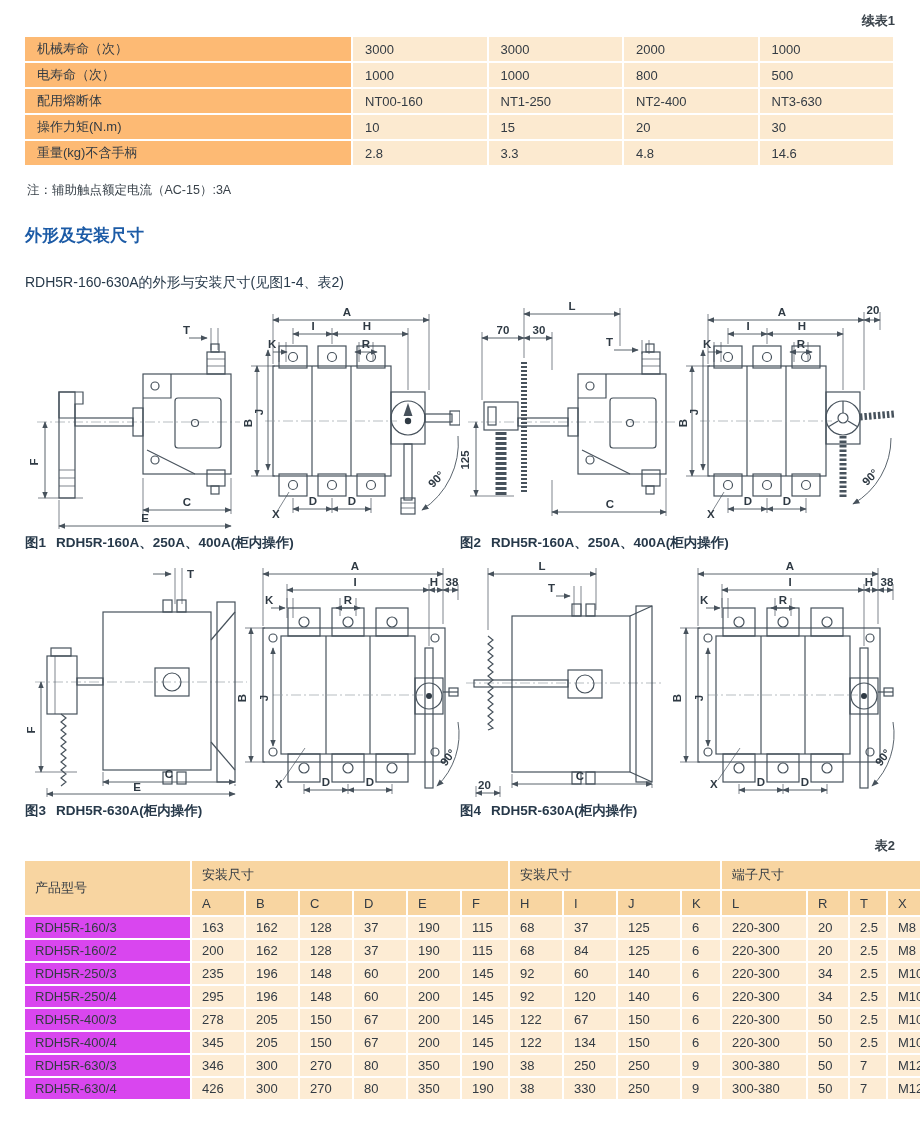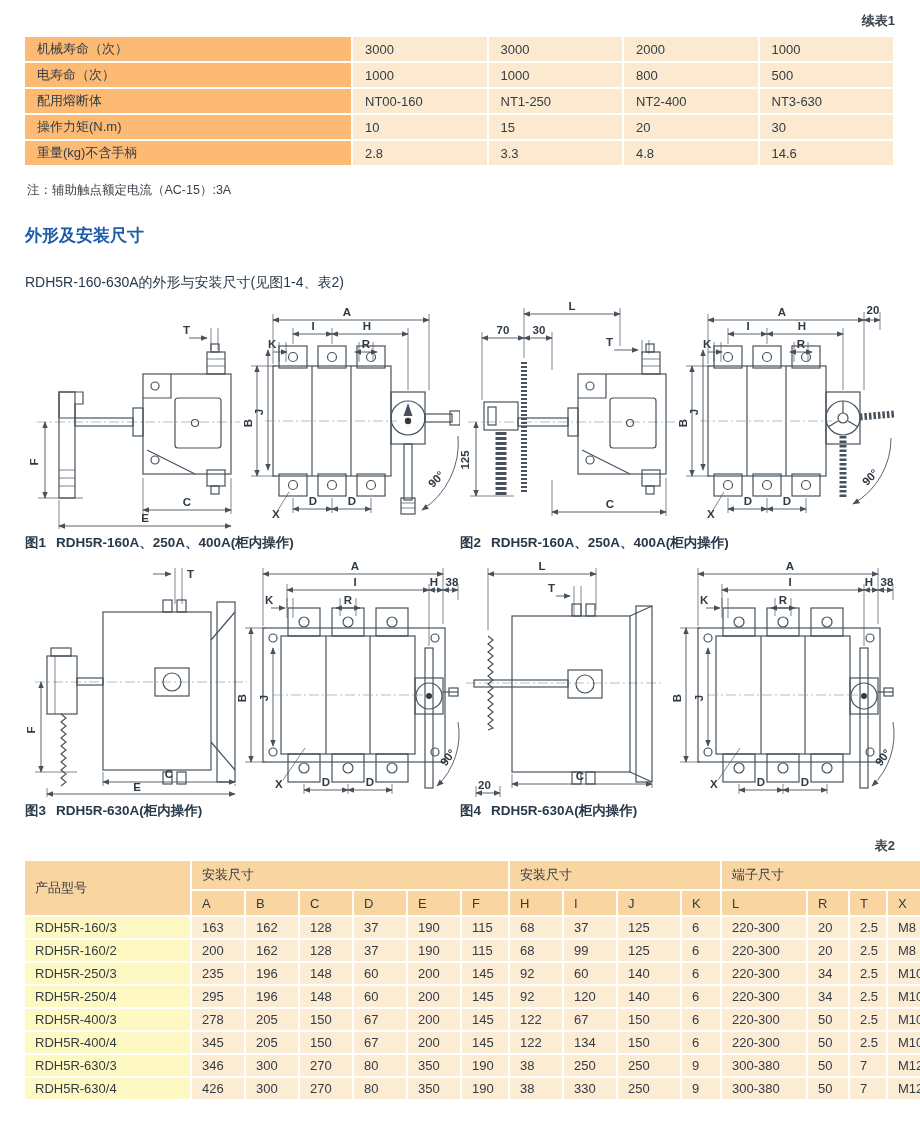--- a/index.html
+++ b/index.html
@@ -17,21 +17,21 @@
   figure{margin:0;}
   figure svg{display:block;}
   figcaption{font-size:13.5px;font-weight:700;color:#27394a;margin-top:4px;height:26px;}
   figcaption .fig-no{margin-right:10px;}
   .t2-intro{font-size:13.5px;font-weight:700;color:#27394a;margin:24px 0 0 0;}
   .t2-label{text-align:right;font-size:13px;font-weight:700;color:#39424a;margin:9px 0 4px;}
   table.t2{border-collapse:separate;border-spacing:2px;width:872px;table-layout:fixed;margin-left:-2px;font-size:13px;}
   .t2 thead th{background:#f8d5a1;font-weight:400;text-align:left;padding:3px 10px;color:#333b43;}
   .t2 thead tr.grp th{height:22px;}
   .t2 thead tr.sub th{height:18px;}
-  .t2 tbody th{background:#fef9c3;font-weight:400;text-align:left;padding:2px 10px;color:#333b43;height:17px;}
+  .t2 tbody th{background:#d946ef;font-weight:400;text-align:left;padding:2px 10px;color:#333b43;height:17px;}
   .t2 td{background:#fdecd4;padding:2px 10px;color:#333b43;height:17px;}
   
   svg .o{fill:none;stroke:#47525c;stroke-width:1.2;}
   svg .dim{fill:none;stroke:#47525c;stroke-width:0.9;}
   svg .ext{fill:none;stroke:#47525c;stroke-width:0.7;}
   svg .cl{fill:none;stroke:#99a1a8;stroke-width:0.7;stroke-dasharray:10 3 2 3;}
   svg .h6{stroke:#47525c;stroke-width:6;stroke-dasharray:2 2;}
   svg .h10{stroke:#47525c;stroke-width:11;stroke-dasharray:3 2;}
   svg .h7{stroke:#47525c;stroke-width:7;stroke-dasharray:2.5 2;}
   svg text{font-family:"Liberation Sans",sans-serif;font-size:11.5px;font-weight:600;fill:#2f3a44;}
@@ -616,21 +616,21 @@
         </tr>
         <tr>
           <th>RDH5R-160/2</th>
           <td>200</td>
             <td>162</td>
             <td>128</td>
             <td>37</td>
             <td>190</td>
             <td>115</td>
             <td>68</td>
-            <td>99</td>
+            <td>84</td>
             <td>125</td>
             <td>6</td>
             <td>220-300</td>
             <td>20</td>
             <td>2.5</td>
             <td>M8</td>
         </tr>
         <tr>
           <th>RDH5R-250/3</th>
           <td>235</td>

